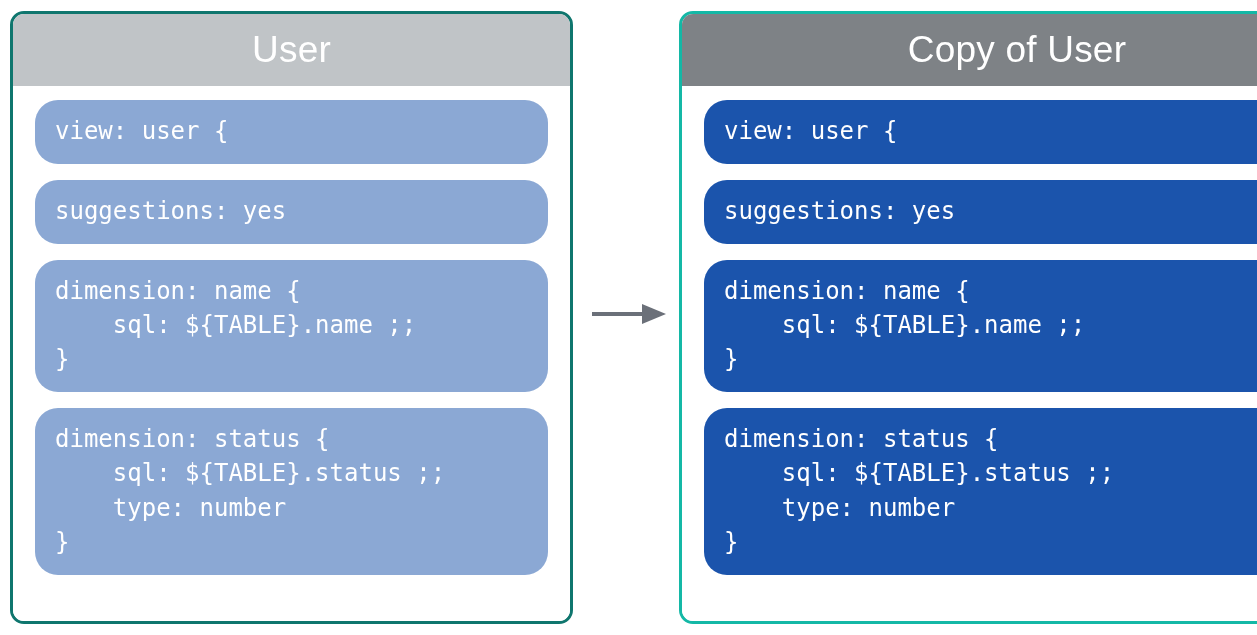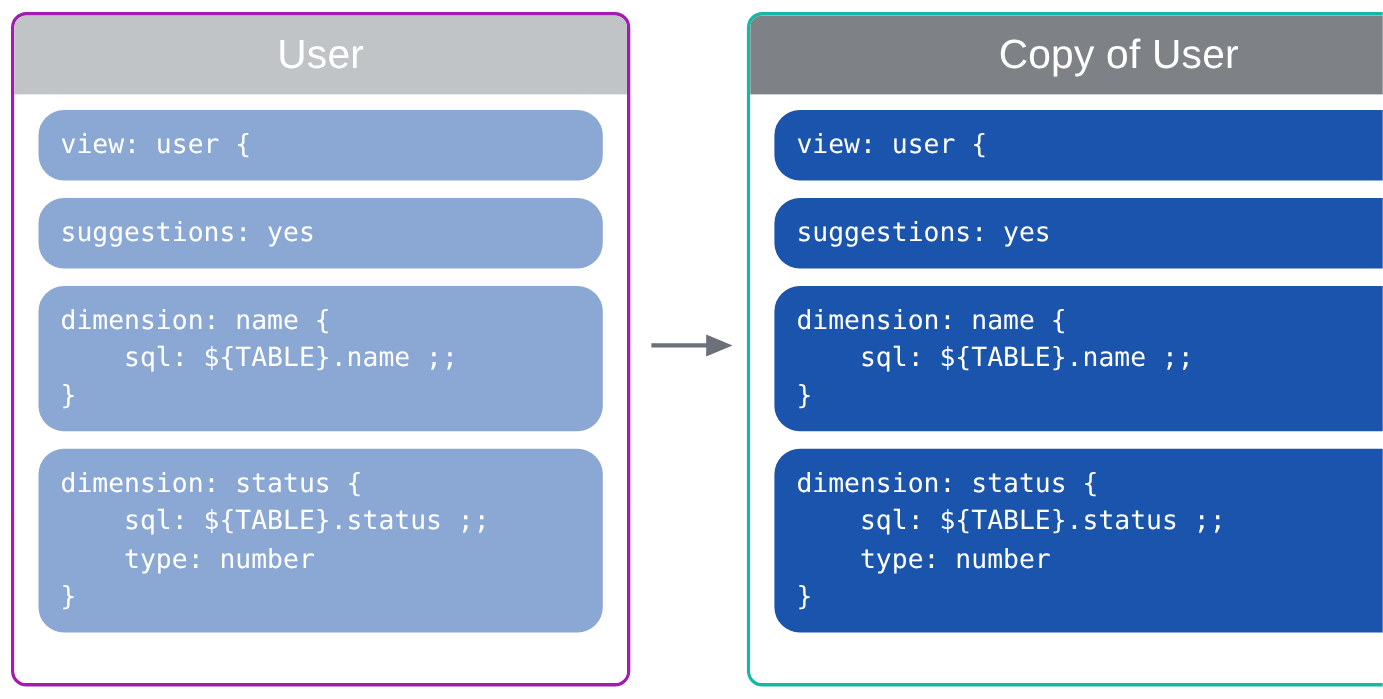--- a/index.html
+++ b/index.html
@@ -28,21 +28,21 @@
     background: #ffffff;
     display: flex;
     flex-direction: column;
     overflow: hidden;
   }
   .panel-left {
     left: 10px;
     top: 11px;
     width: 563px;
     height: 613px;
-    border: 3px solid #a21caf;
+    border: 3px solid #0f766e;
   }
   .panel-right {
     left: 679px;
     top: 11px;
     width: 676px;
     height: 613px;
     border: 3px solid #14b8a6;
   }
 
   .panel-header {

